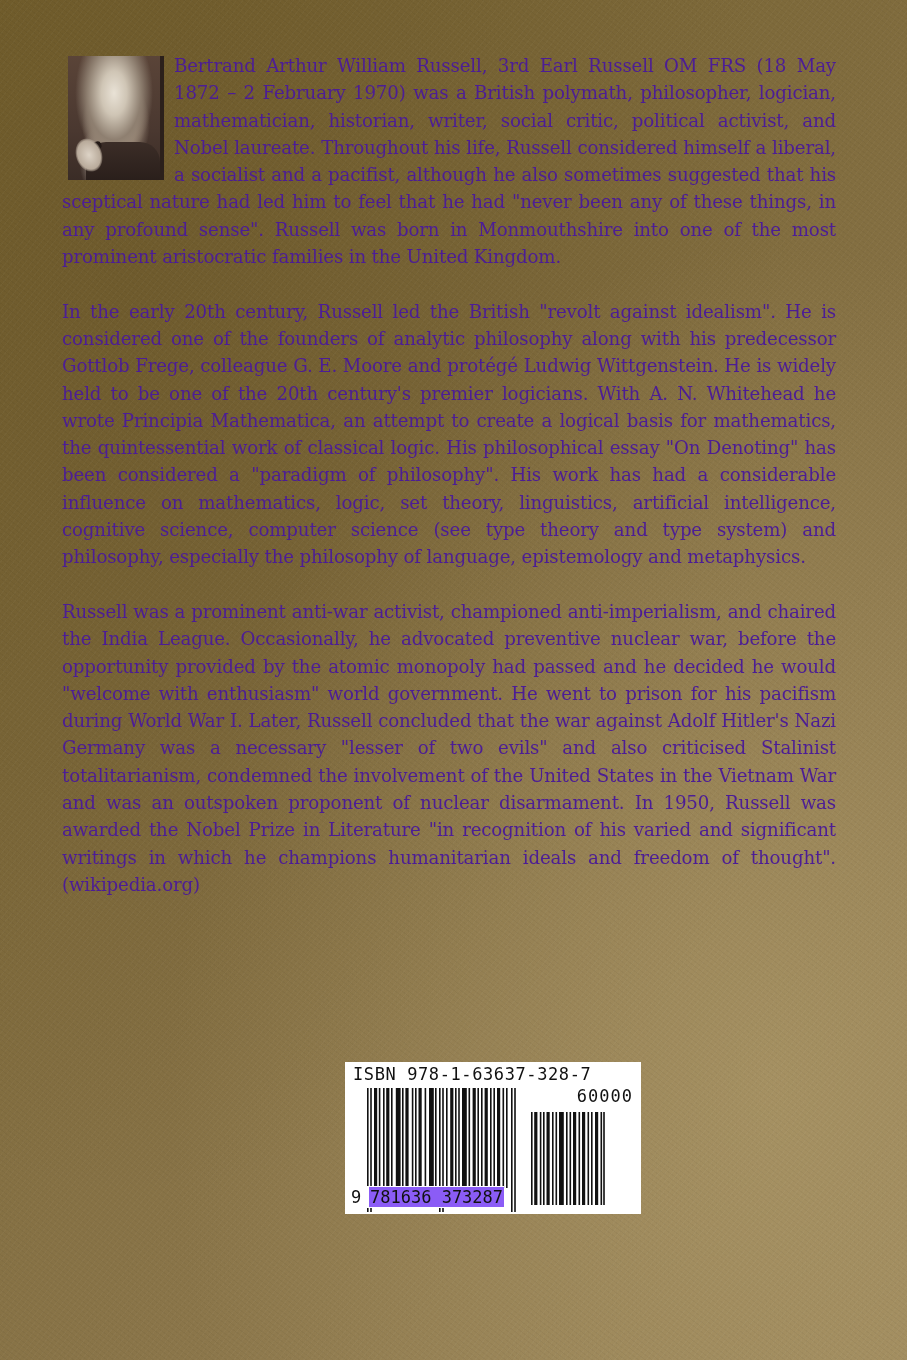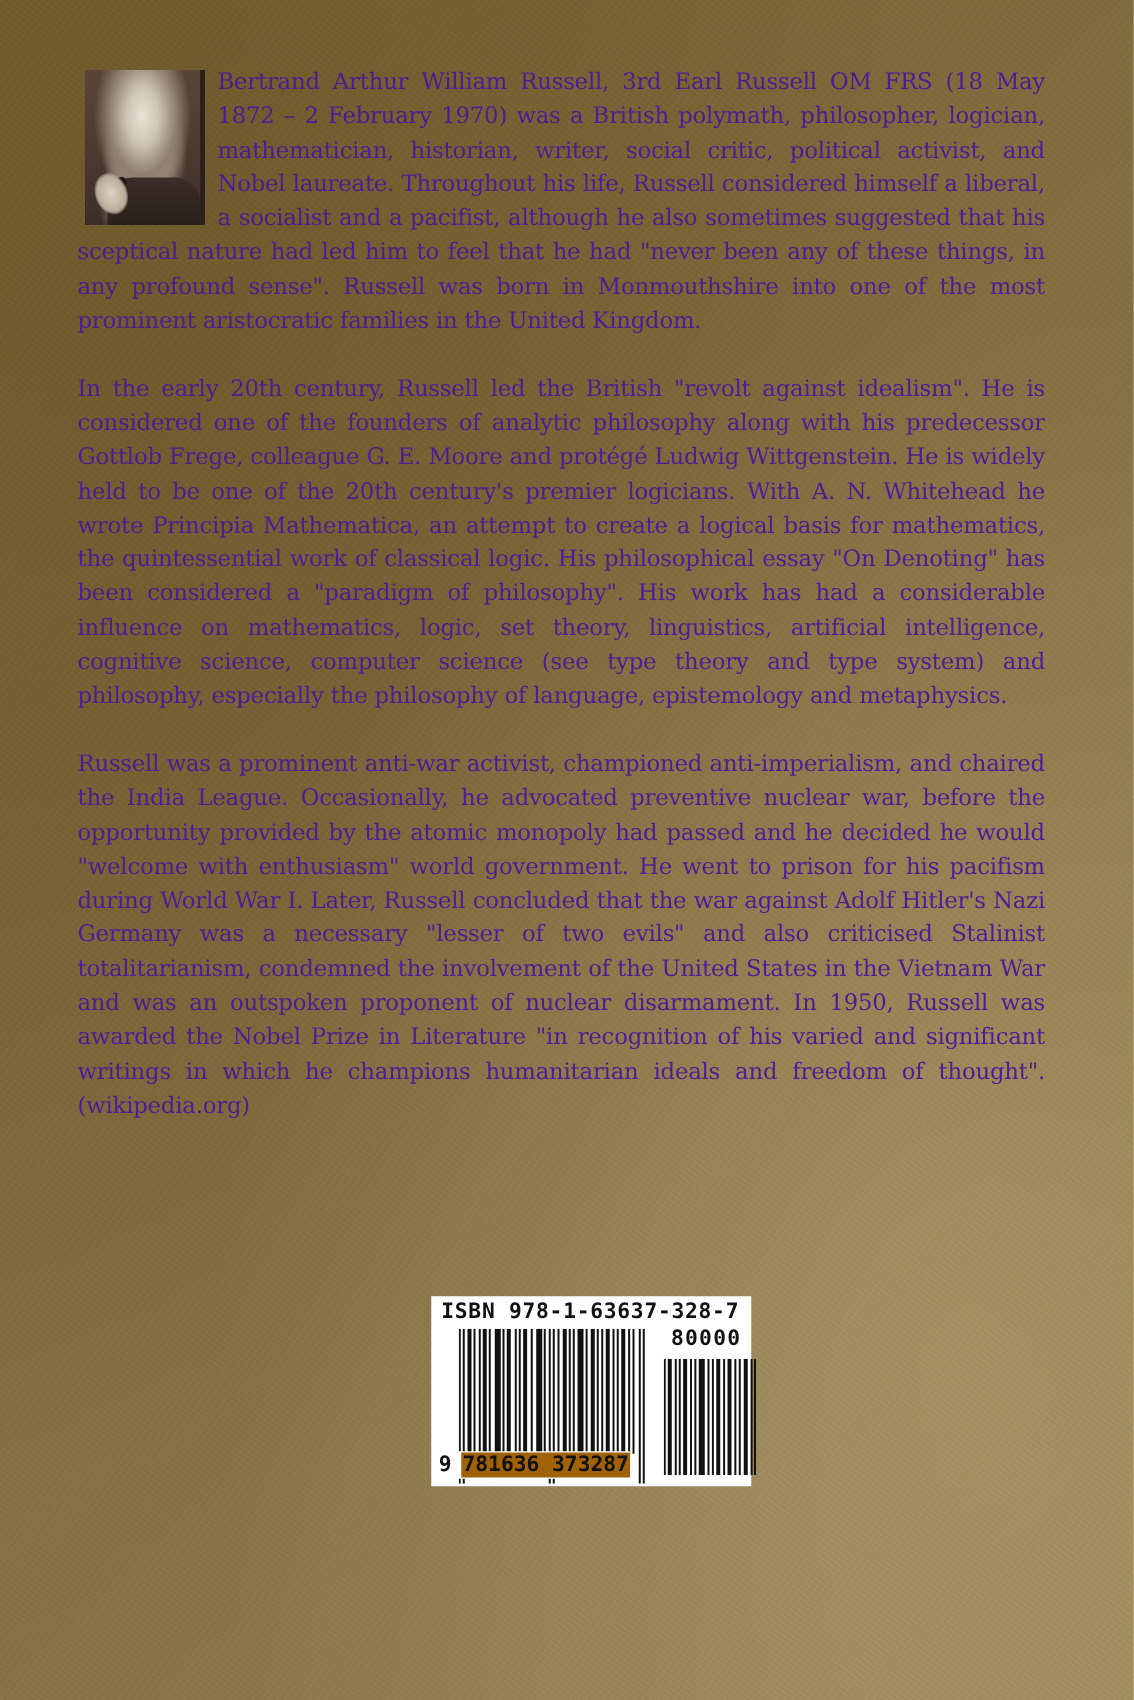--- a/index.html
+++ b/index.html
@@ -77,26 +77,25 @@
       bottom: 28px;
       width: 20px;
       height: 8px;
       background: #231915;
       border-radius: 4px;
       transform: rotate(-25deg);
     }
     .barcode-box {
       position: absolute;
       left: 345px;
-      top: 1037px;
-      width: 256px;
+      top: 1062px;
+      width: 296px;
       height: 152px;
       background: #ffffff;
       box-sizing: border-box;
-      font-weight: bold;
     }
     .isbn-top {
       position: absolute;
       left: 8px;
       top: 2px;
       font-family: "DejaVu Sans Mono", "Liberation Mono", monospace;
       font-size: 17px;
       letter-spacing: 0.6px;
       color: #111;
       white-space: nowrap;
@@ -133,21 +132,21 @@
       color: #111;
       white-space: nowrap;
       background: #fff;
       line-height: 22px;
     }
     .isbn-bottom .lead {
       display: inline-block;
       width: 18px;
     }
     .isbn-bottom .rest {
-      background: #a16207;
+      background: #8b5cf6;
       padding: 0 1px;
       text-align: right;
     }
   </style>
 </head>
 <body>
 
 <div class="texture"></div>
 
 <div class="content">
@@ -156,21 +155,21 @@
     <div class="pipe"></div>
     <div class="hand"></div>
   </div>
   <p>Bertrand Arthur William Russell, 3rd Earl Russell OM FRS (18 May 1872 – 2 February 1970) was a British polymath, philosopher, logician, mathematician, historian, writer, social critic, political activist, and Nobel laureate. Throughout his life, Russell considered himself a liberal, a socialist and a pacifist, although he also sometimes suggested that his sceptical nature had led him to feel that he had "never been any of these things, in any profound sense". Russell was born in Monmouthshire into one of the most prominent aristocratic families in the United Kingdom.</p>
   <p>In the early 20th century, Russell led the British "revolt against idealism". He is considered one of the founders of analytic philosophy along with his predecessor Gottlob Frege, colleague G. E. Moore and protégé Ludwig Wittgenstein. He is widely held to be one of the 20th century's premier logicians. With A. N. Whitehead he wrote Principia Mathematica, an attempt to create a logical basis for mathematics, the quintessential work of classical logic. His philosophical essay "On Denoting" has been considered a "paradigm of philosophy". His work has had a considerable influence on mathematics, logic, set theory, linguistics, artificial intelligence, cognitive science, computer science (see type theory and type system) and philosophy, especially the philosophy of language, epistemology and metaphysics.</p>
   <p>Russell was a prominent anti-war activist, championed anti-imperialism, and chaired the India League. Occasionally, he advocated preventive nuclear war, before the opportunity provided by the atomic monopoly had passed and he decided he would "welcome with enthusiasm" world government. He went to prison for his pacifism during World War I. Later, Russell concluded that the war against Adolf Hitler's Nazi Germany was a necessary "lesser of two evils" and also criticised Stalinist totalitarianism, condemned the involvement of the United States in the Vietnam War and was an outspoken proponent of nuclear disarmament. In 1950, Russell was awarded the Nobel Prize in Literature "in recognition of his varied and significant writings in which he champions humanitarian ideals and freedom of thought". (wikipedia.org)</p>
 </div>
 
 <div class="barcode-box">
   <div class="isbn-top">ISBN 978-1-63637-328-7</div>
-  <div class="price-code">80000</div>
+  <div class="price-code">60000</div>
 
   <svg class="bars-main" viewBox="0 0 150 124" preserveAspectRatio="none">
     <g fill="#111">
       <rect x="0" y="0" width="1.6" height="124"></rect>
       <rect x="3.2" y="0" width="1.6" height="124"></rect>
       <rect x="7" y="0" width="3.2" height="100"></rect>
       <rect x="11.8" y="0" width="1.6" height="100"></rect>
       <rect x="16" y="0" width="1.6" height="100"></rect>
       <rect x="19.2" y="0" width="3.2" height="100"></rect>
       <rect x="24" y="0" width="1.6" height="100"></rect>

